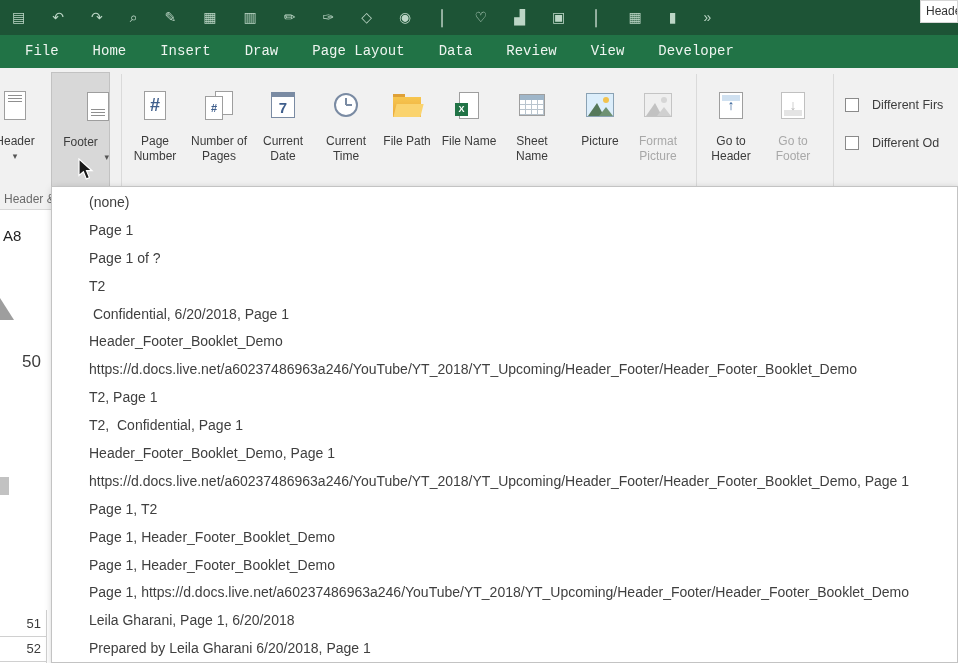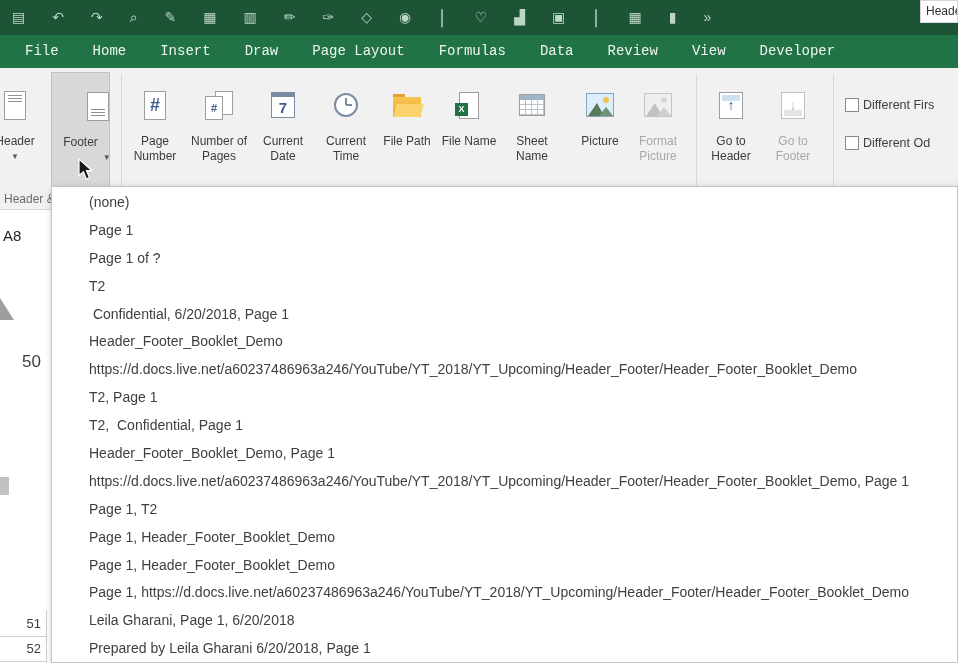--- a/index.html
+++ b/index.html
@@ -56,21 +56,21 @@
     color:#3c3c3c; width:100%;
   }
   .rbtn.disabled .lbl { color:#a8a8a8; }
   .dd-arrow { font-size:9px; color:#555; margin-top:2px; }
   .vsep { position:absolute; top:6px; height:122px; width:1px; background:#dadada; }
   .group-label {
     position:absolute; left:4px; top:124px; font-size:12px; color:#6a6a6a;
     white-space:nowrap;
   }
   .chkrow {
-    position:absolute; left:845px; display:flex; align-items:center; gap:4px;
+    position:absolute; left:845px; display:flex; align-items:center; gap:13px;
     font-size:12.5px; color:#3c3c3c; white-space:nowrap;
   }
   .chkbox { width:14px; height:14px; background:#fff; border:1px solid #8a8a8a; flex:0 0 auto; }
 
   
   .icon-page { width:22px; height:29px; background:#fff; border:1px solid #9e9e9e; position:relative; }
   .icon-page .band-top   { position:absolute; top:3px; left:3px; right:3px; height:8px;
     background:repeating-linear-gradient(to bottom,#8f8f8f 0 1px,transparent 1px 3px); }
   .icon-page .band-bottom{ position:absolute; bottom:3px; left:3px; right:3px; height:8px;
     background:repeating-linear-gradient(to bottom,#8f8f8f 0 1px,transparent 1px 3px); }
@@ -160,21 +160,20 @@
   </div>
   <div class="title-frag">Heade</div>
 </div>
 
 <div class="tabbar">
   <span class="tab">File</span>
   <span class="tab">Home</span>
   <span class="tab">Insert</span>
   <span class="tab">Draw</span>
   <span class="tab">Page Layout</span>
-  <span class="tab">Formulas</span>
   <span class="tab">Data</span>
   <span class="tab">Review</span>
   <span class="tab">View</span>
   <span class="tab">Developer</span>
 </div>
 
 <div class="ribbon">
 
   <div class="rbtn" style="left:-14px;width:58px;">
     <div class="icon-wrap">

